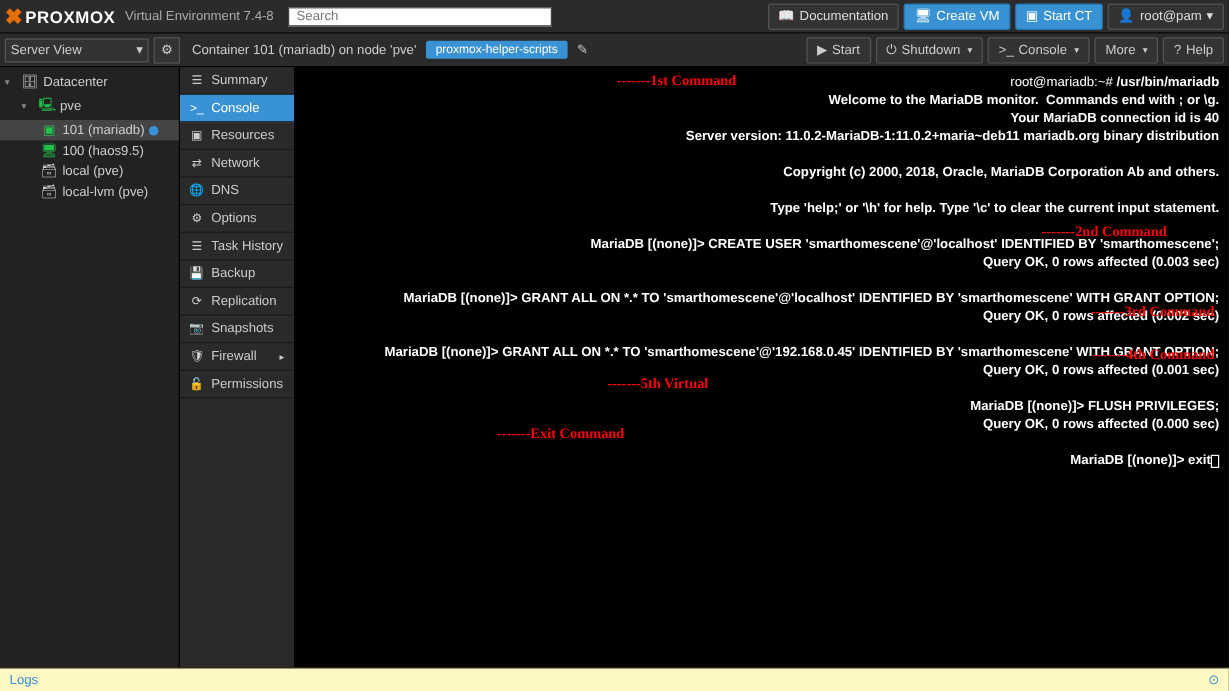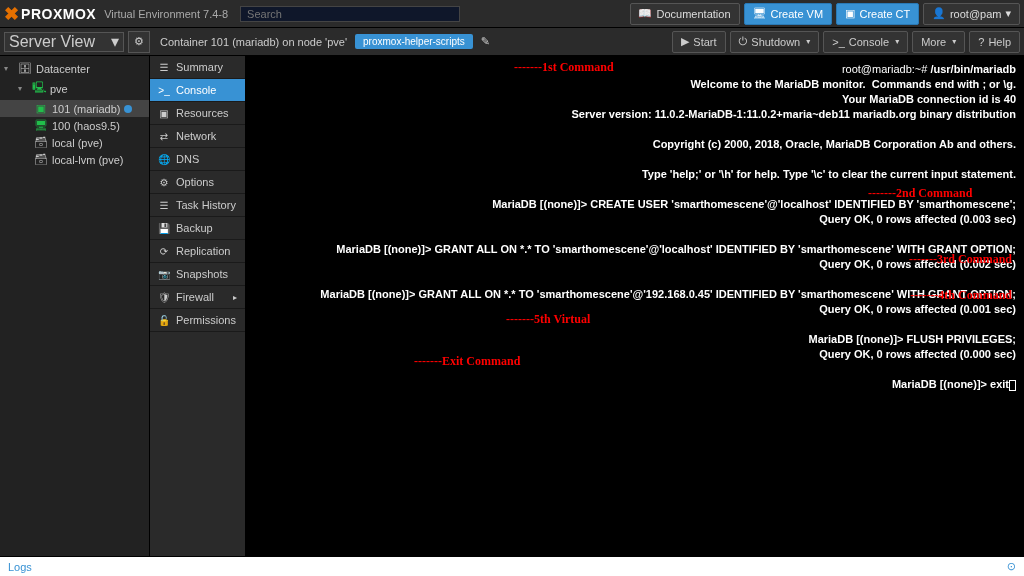--- a/index.html
+++ b/index.html
@@ -4,30 +4,30 @@
 <style>
 * { margin: 0; padding: 0; box-sizing: border-box; font-family: Arial, Helvetica, sans-serif; }
 body { width: 1024px; height: 576px; background: #1a1a1a; color: #ccc; overflow: hidden; font-size: 11px; }
 
 
 .header { height: 28px; background: #2b2b2b; display: flex; align-items: center; padding: 0 4px; border-bottom: 1px solid #000; }
 .logo { display: flex; align-items: center; gap: 2px; }
 .logo-x { color: #e57000; font-weight: bold; font-size: 18px; }
 .logo-text { color: #fff; font-weight: bold; font-size: 14px; letter-spacing: 0.5px; }
 .env-label { color: #aaa; margin-left: 8px; font-size: 11px; }
-.search { margin-left: 12px; background: #0f172a; border: 1px solid #444; height: 16px; width: 220px; padding: 0 6px; color: #888; font-size: 11px; }
+.search { margin-left: 12px; background: #ffffff; border: 1px solid #444; height: 16px; width: 220px; padding: 0 6px; color: #888; font-size: 11px; }
 .header-spacer { flex: 1; }
 .hdr-btn { display: inline-flex; align-items: center; gap: 4px; height: 22px; padding: 0 8px; margin-left: 4px; border: 1px solid #555; border-radius: 2px; font-size: 11px; cursor: pointer; background: #444; color: #ddd; }
 .hdr-btn.blue { background: #3892d4; border-color: #2a79b5; color: #fff; }
 .hdr-btn.dark { background: #333; }
 .hdr-btn .ic { font-size: 11px; }
 
 
 .toolbar { height: 28px; background: #2b2b2b; display: flex; align-items: center; padding: 0 4px; border-bottom: 1px solid #000; }
-.view-select { background: #333; border: 1px solid #555; height: 20px; width: 120px; color: #ccc; font-size: 16px; padding: 0 4px; display: flex; align-items: center; justify-content: space-between; }
+.view-select { background: #333; border: 1px solid #555; height: 20px; width: 120px; color: #ccc; font-size: 11px; padding: 0 4px; display: flex; align-items: center; justify-content: space-between; }
 .gear-btn { width: 22px; height: 22px; background: #333; border: 1px solid #555; margin-left: 4px; display: flex; align-items: center; justify-content: center; cursor: pointer; }
 .crumb-area { margin-left: 10px; display: flex; align-items: center; gap: 8px; }
 .crumb-text { color: #ccc; font-size: 11px; }
 .tag-badge { background: #3892d4; color: #fff; padding: 2px 8px; border-radius: 2px; font-size: 10px; }
 .edit-ic { color: #ccc; cursor: pointer; }
 .toolbar-spacer { flex: 1; }
 .tool-btn { display: inline-flex; align-items: center; gap: 4px; height: 22px; padding: 0 8px; margin-left: 4px; background: #333; border: 1px solid #555; color: #ccc; font-size: 11px; cursor: pointer; border-radius: 2px; }
 .tool-btn .caret { font-size: 8px; margin-left: 2px; }
 
 
@@ -50,21 +50,21 @@
 .sidetab .chev { margin-left: auto; font-size: 8px; }
 
 
 .console-wrap { flex: 1; background: #000; position: relative; overflow: hidden; text-align: right; }
 .console { font-family: "Courier New", monospace; font-size: 11px; line-height: 14px; color: #fff; padding: 6px 8px; white-space: pre; }
 .console .bold { font-weight: bold; }
 .annot { position: absolute; color: red; font-weight: bold; font-size: 12px; font-family: Liberation Serif, serif; }
 .cursor-box { display: inline-block; width: 7px; height: 11px; border: 1px solid #fff; vertical-align: middle; }
 
 
-.logsbar { position: absolute; bottom: 0; left: 0; right: 0; height: 20px; background: #ffffff; border-top: 1px solid #000; display: flex; align-items: center; padding: 0 8px; color: #3892d4; font-size: 11px; }
+.logsbar { position: absolute; bottom: 0; left: 0; right: 0; height: 20px; background: #fef9c3; border-top: 1px solid #000; display: flex; align-items: center; padding: 0 8px; color: #3892d4; font-size: 11px; }
 .logsbar .circ { margin-left: auto; color: #3892d4; }
 </style>
 </head>
 <body>
 
 <div class="header">
   <div class="logo">
     <span class="logo-x">✖</span>
     <span class="logo-text">PROXMOX</span>
   </div>
@@ -74,21 +74,21 @@
   <div class="hdr-btn dark">
       <span class="ic">📖</span>
       <span>Documentation</span>
     </div>
   <div class="hdr-btn blue">
       <span class="ic">🖥</span>
       <span>Create VM</span>
     </div>
   <div class="hdr-btn blue">
       <span class="ic">▣</span>
-      <span>Create CT</span>
+      <span>Start CT</span>
     </div>
   <div class="hdr-btn dark">
       <span class="ic">👤</span>
       <span>root@pam</span>
       <span class="caret"> ▾</span>
     </div>
 </div>
 
 <div class="toolbar">
   <div class="view-select">

